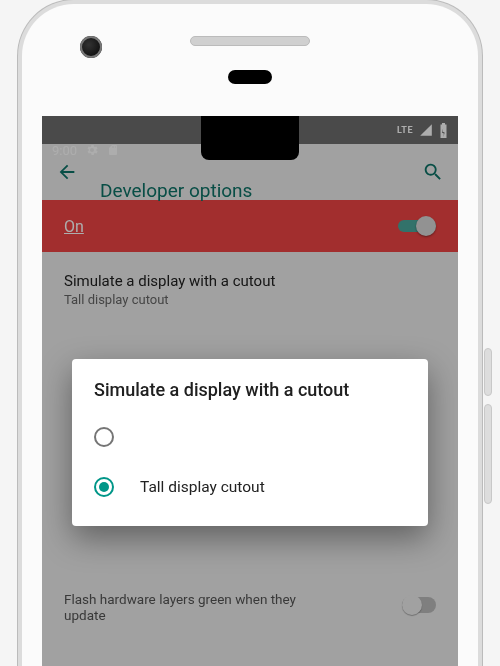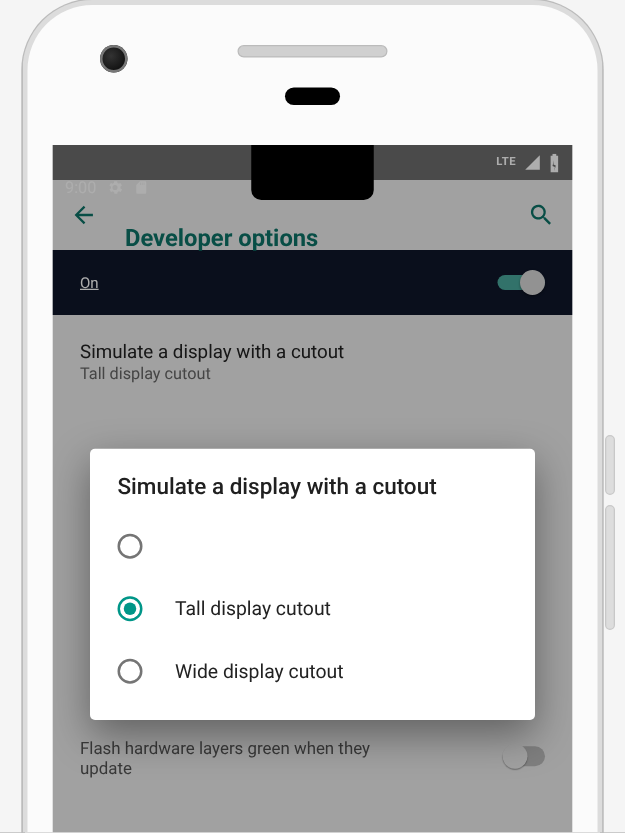--- a/index.html
+++ b/index.html
@@ -101,32 +101,32 @@
     height: 56px;
     display: flex;
     align-items: center;
     padding: 0 14px;
     gap: 22px;
     color: #0d7367;
     background: #eeeeee;
   }
   .app-bar .title {
     font-size: 19px;
-    font-weight: 700;
+    font-weight: 400;
     flex: 1;
     margin-top: 36px;
   }
   .toggle-row {
-    background: #0f172a;
+    background: #ef4444;
     color: #fff;
     height: 52px;
     display: flex;
     align-items: center;
     padding: 0 22px;
-    font-size: 12px;
+    font-size: 16px;
     justify-content: space-between;
     text-decoration: underline;
   }
   .switch {
     width: 38px; height: 20px;
     position: relative;
   }
   .switch .track {
     position:absolute; left:0; right:0; top:4px; height:12px;
     background:#4aa99d; border-radius:8px;
@@ -301,22 +301,18 @@
     <div class="dialog">
       <div class="dialog-title">Simulate a display with a cutout</div>
 
       <div class="radio-item">
         <div class="radio"></div>
       </div>
       <div class="radio-item">
         <div class="radio checked"></div>
         <div class="lbl">Tall display cutout</div>
       </div>
-      <div class="radio-item">
-        <div class="radio"></div>
-        <div class="lbl">Wide display cutout</div>
-      </div>
     </div>
 
   </div>
 </div>
 <div class="side-btn a"></div>
 <div class="side-btn b"></div>
 
 </body></html>

